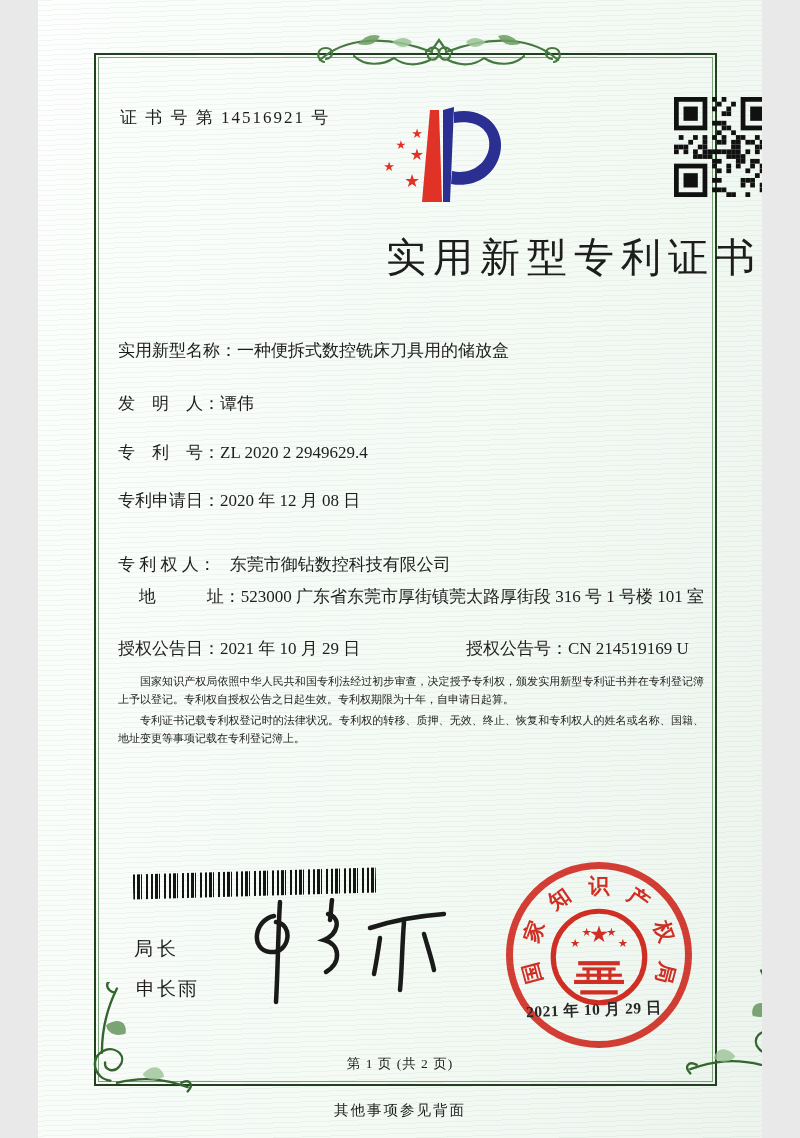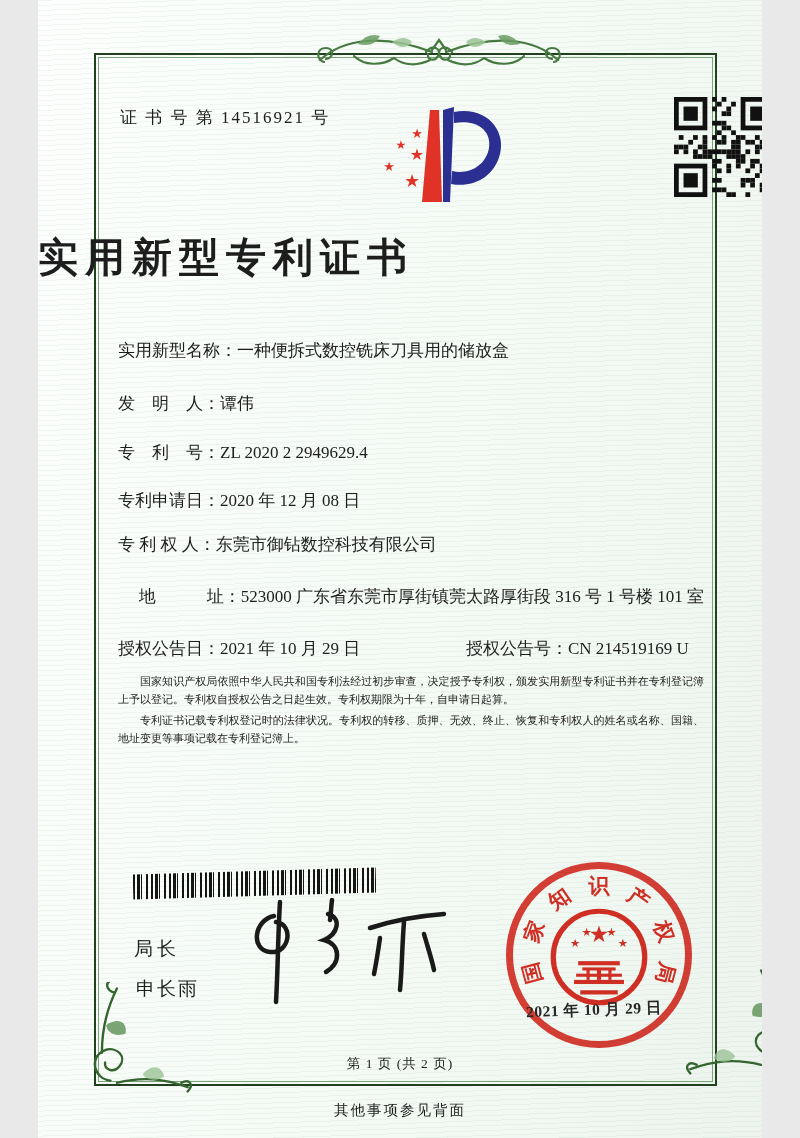--- a/index.html
+++ b/index.html
@@ -15,28 +15,28 @@
   .frame{position:absolute;left:56px;top:53px;right:45px;bottom:52px;border:2.5px solid #22401f;}
   .frame-inner{position:absolute;inset:2px;border:1px solid #7ba37a;}
   .ornament{position:absolute;pointer-events:none;}
   .orn-top{left:276px;top:22px;width:250px;height:60px;}
   .orn-bl{left:36px;top:982px;width:118px;height:118px;}
   .orn-br{left:648px;top:958px;width:118px;height:130px;transform:scaleX(-1);}
   
   .cert-no{position:absolute;left:82px;top:106px;font-size:17px;letter-spacing:2px;}
   .logo{position:absolute;left:328px;top:90px;width:152px;height:128px;}
   .qr{position:absolute;left:636px;top:97px;width:100px;height:100px;}
-  .title{position:absolute;left:0;top:230px;width:100%;text-align:left;
-         font-size:40px;font-weight:700;letter-spacing:7px;margin-right:-7px;}
+  .title{position:absolute;left:0;top:230px;width:100%;text-align:right;
+         font-size:40px;font-weight:400;letter-spacing:7px;margin-right:-7px;}
   
   .f-row{position:absolute;left:80px;right:58px;display:flex;font-size:17px;line-height:1.5;}
   .f-label{flex:0 0 auto;white-space:pre;}
   .f-value{flex:0 1 auto;}
   .row-name{top:338px;} .row-inventor{top:391px;} .row-patno{top:440px;}
-  .row-filing{top:488px;} .row-patentee{top:532px;} .row-address{top:584px;justify-content:flex-end;}
+  .row-filing{top:488px;} .row-patentee{top:552px;gap:14px;} .row-address{top:584px;justify-content:flex-end;}
   .row-address .f-value{max-width:502px;}
   .row-grant{top:636px;}
   .pair{display:flex;}
   .pair-right{position:absolute;left:348px;top:0;}
   .patno-val,.pub-no{font-family:"Liberation Serif","DejaVu Serif",serif;}
   
   .body-text{position:absolute;left:80px;right:58px;top:672px;font-size:11px;
              line-height:1.64;text-align:justify;}
   .body-text p{margin:0 0 3px 0;text-indent:2em;}
   

